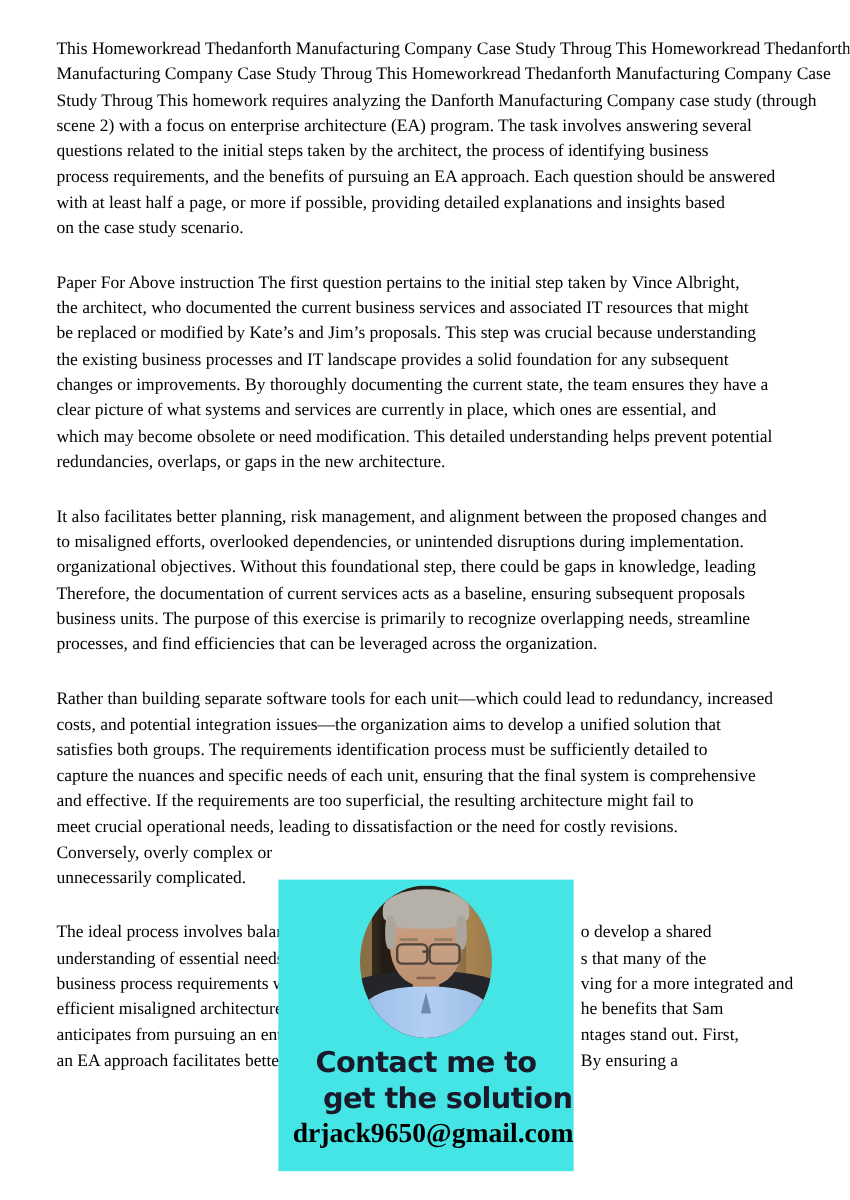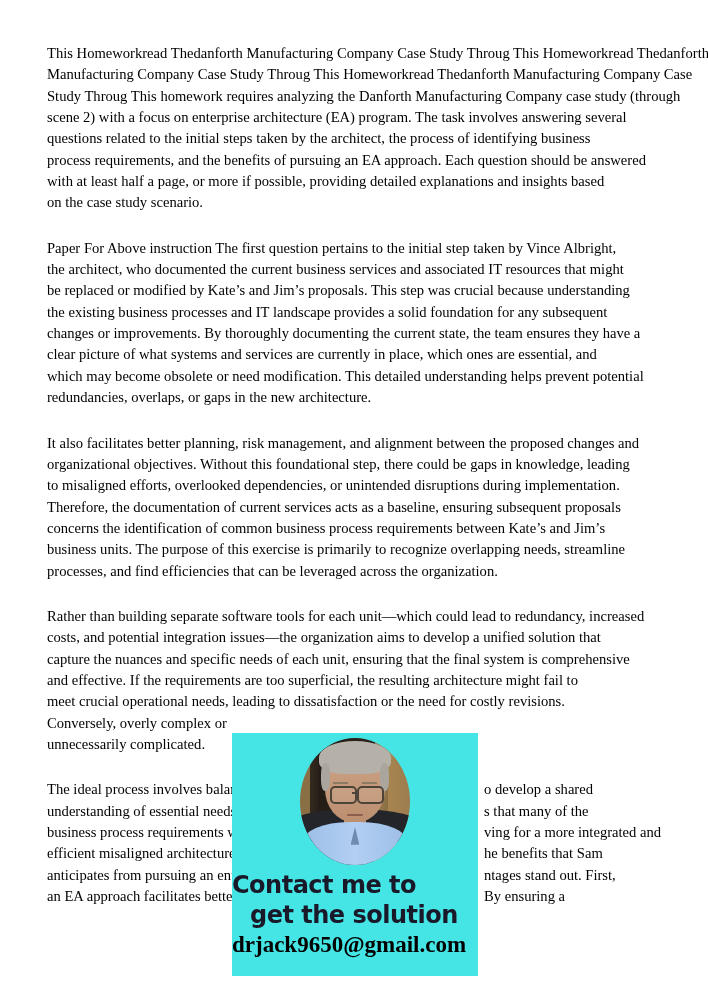--- a/index.html
+++ b/index.html
@@ -4,21 +4,21 @@
 <style>
   html,body{margin:0;padding:0;background:#ffffff;}
   .page{
     position:relative;width:708px;height:1000px;background:#ffffff;
     overflow:hidden;font-family:"Liberation Serif",serif;color:#000;
   }
   .text-flow{
     position:absolute;left:47px;top:31px;width:650px;
     font-size:14.6px;line-height:21.35px;color:#000;
   }
-  .paragraph{margin:12px 0 24px 0;}
+  .paragraph{margin:0 0 24px 0;}
   .line{white-space:nowrap;position:relative;}
   .frag-right{position:absolute;left:437px;top:0;}
   
   .card{
     position:absolute;left:232px;top:733px;width:246px;height:243px;
     background:#46E5E5;z-index:5;
   }
   .photo{
     position:absolute;left:68px;top:5px;width:110px;height:127px;
     border-radius:50%;overflow:hidden;
@@ -56,28 +56,28 @@
   .hair-side-l{position:absolute;left:19%;top:20%;width:8%;height:22%;background:#aaa69e;border-radius:40%;}
   .hair-side-r{position:absolute;right:19%;top:20%;width:8%;height:22%;background:#aaa69e;border-radius:40%;}
   .lens{position:absolute;width:21%;height:11%;border:2px solid #4e4338;border-radius:5px;top:38%;background:rgba(255,255,255,0.08);}
   .lens-l{left:27%;}
   .lens-r{left:52%;}
   .bridge{position:absolute;left:47%;top:42.5%;width:7%;height:2px;background:#4e4338;}
   .brow{position:absolute;width:14%;height:2px;background:#8c7a62;top:35%;}
   .brow-l{left:30%;} .brow-r{left:56%;}
   .mouth{position:absolute;left:43%;top:59.5%;width:14%;height:2px;background:#8a5f4c;border-radius:2px;}
   .card-h{
-    position:absolute;left:0;width:100%;
+    position:absolute;left:0;width:100%;text-align:center;
     font-family:"DejaVu Sans",sans-serif;font-weight:bold;
     color:#191929;font-size:24px;letter-spacing:-0.5px;line-height:28px;
   }
   .card-h1{top:138px;}
   .card-h2{top:168px;margin-left:18px;}
   .card-email{
-    position:absolute;top:199px;left:0;width:100%;text-align:left;
+    position:absolute;top:199px;left:0;width:100%;text-align:right;
     font-family:"Liberation Serif",serif;font-weight:bold;
     font-size:23px;color:#000;
   }
 </style>
 </head>
 <body>
 
 <div class="page">
 
   <div class="text-flow">
@@ -96,30 +96,30 @@
         <div class="line">the architect, who documented the current business services and associated IT resources that might</div>
         <div class="line">be replaced or modified by Kate’s and Jim’s proposals. This step was crucial because understanding</div>
         <div class="line">the existing business processes and IT landscape provides a solid foundation for any subsequent</div>
         <div class="line">changes or improvements. By thoroughly documenting the current state, the team ensures they have a</div>
         <div class="line">clear picture of what systems and services are currently in place, which ones are essential, and</div>
         <div class="line">which may become obsolete or need modification. This detailed understanding helps prevent potential</div>
         <div class="line">redundancies, overlaps, or gaps in the new architecture.</div>
       </div>
       <div class="paragraph">
         <div class="line">It also facilitates better planning, risk management, and alignment between the proposed changes and</div>
+        <div class="line">to misaligned efforts, overlooked dependencies, or unintended disruptions during implementation.</div>
         <div class="line">organizational objectives. Without this foundational step, there could be gaps in knowledge, leading</div>
-        <div class="line">to misaligned efforts, overlooked dependencies, or unintended disruptions during implementation.</div>
         <div class="line">Therefore, the documentation of current services acts as a baseline, ensuring subsequent proposals</div>
-        <div class="line">concerns the identification of common business process requirements between Kate’s and Jim’s</div>
         <div class="line">business units. The purpose of this exercise is primarily to recognize overlapping needs, streamline</div>
         <div class="line">processes, and find efficiencies that can be leveraged across the organization.</div>
       </div>
       <div class="paragraph">
         <div class="line">Rather than building separate software tools for each unit—which could lead to redundancy, increased</div>
         <div class="line">costs, and potential integration issues—the organization aims to develop a unified solution that</div>
+        <div class="line">satisfies both groups. The requirements identification process must be sufficiently detailed to</div>
         <div class="line">capture the nuances and specific needs of each unit, ensuring that the final system is comprehensive</div>
         <div class="line">and effective. If the requirements are too superficial, the resulting architecture might fail to</div>
         <div class="line">meet crucial operational needs, leading to dissatisfaction or the need for costly revisions.</div>
         <div class="line"><span class="frag-left">Conversely, overly complex or</span></div>
         <div class="line">unnecessarily complicated.</div>
       </div>
       <div class="paragraph">
         <div class="line"><span class="frag-left">The ideal process involves balan</span><span class="frag-right">o develop a shared</span></div>
         <div class="line"><span class="frag-left">understanding of essential needs</span><span class="frag-right">s that many of the</span></div>
         <div class="line"><span class="frag-left">business process requirements w</span><span class="frag-right">ving for a more integrated and</span></div>

